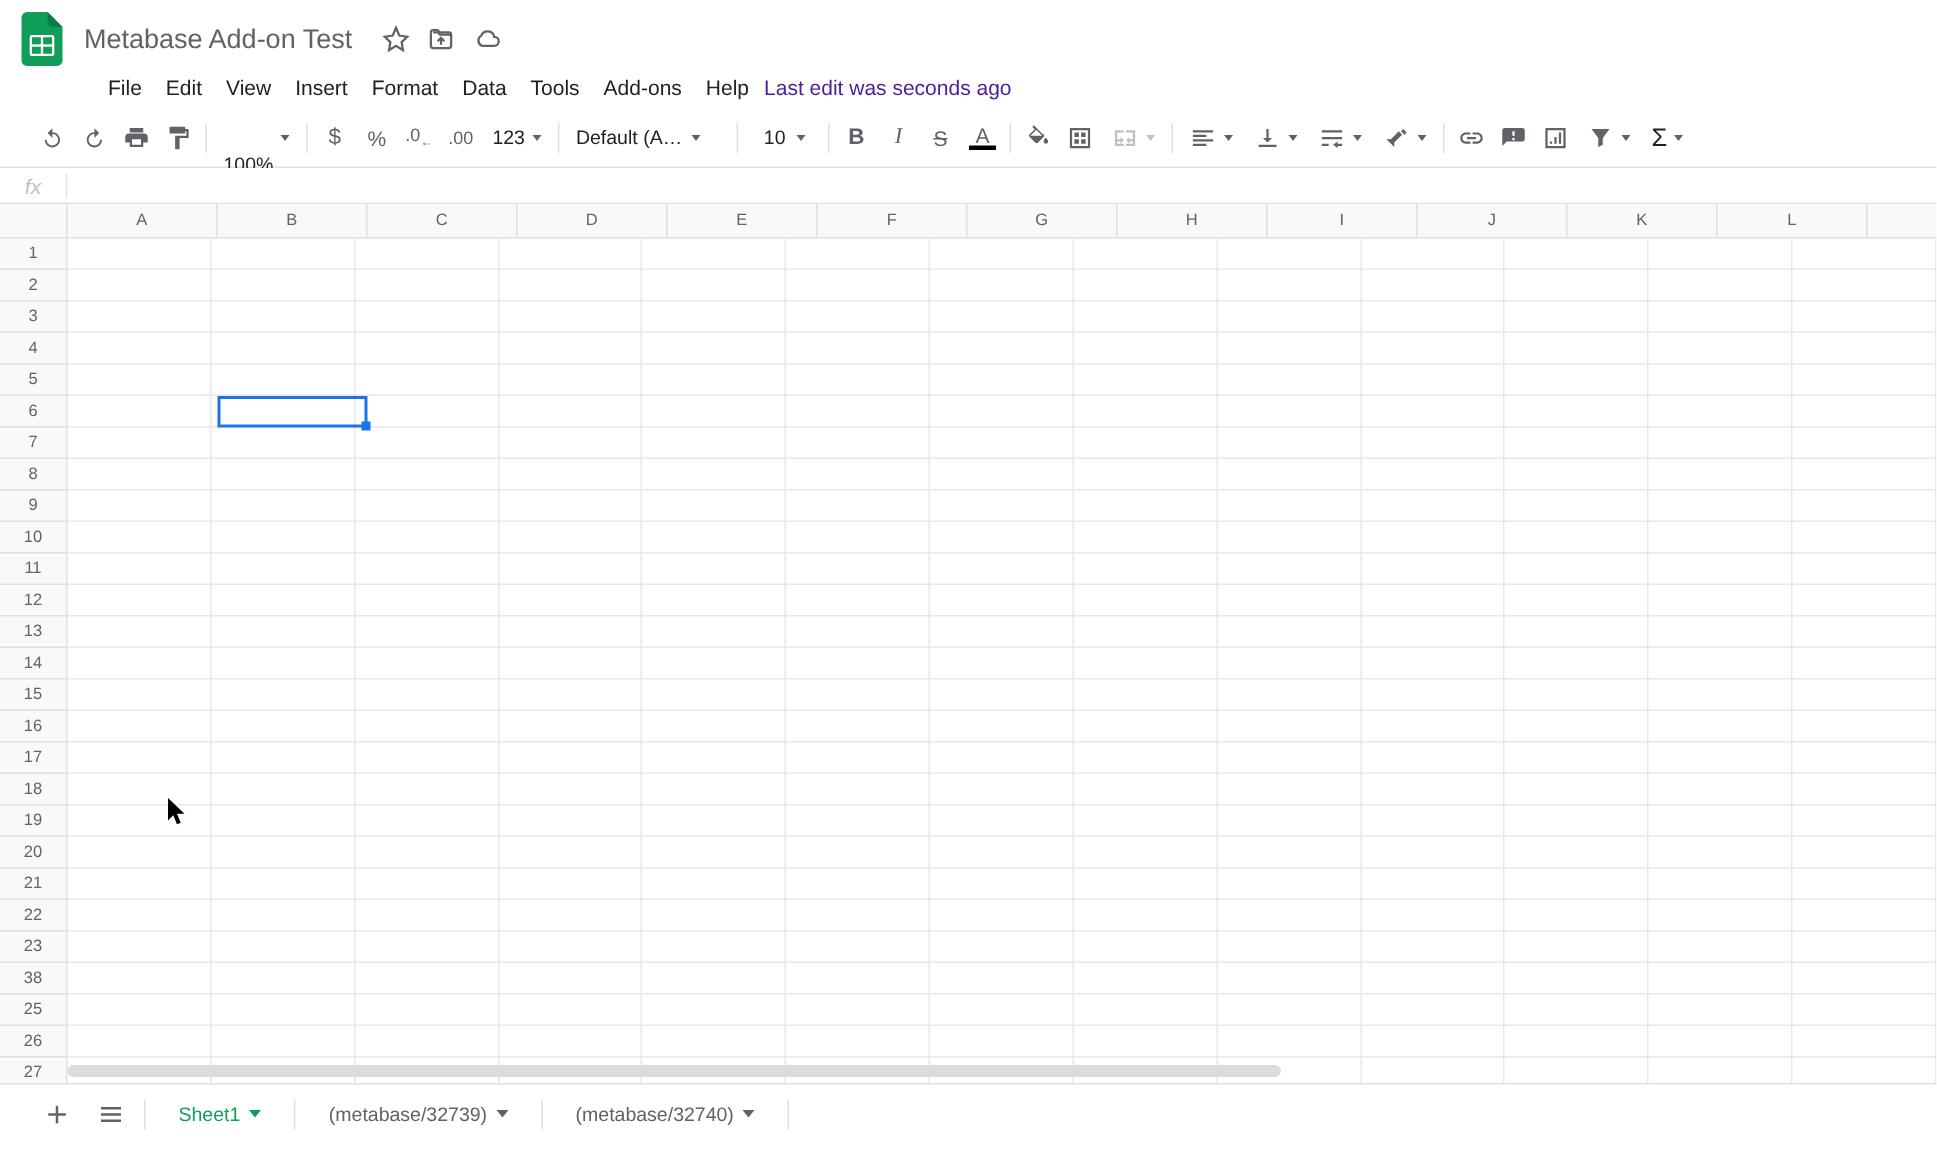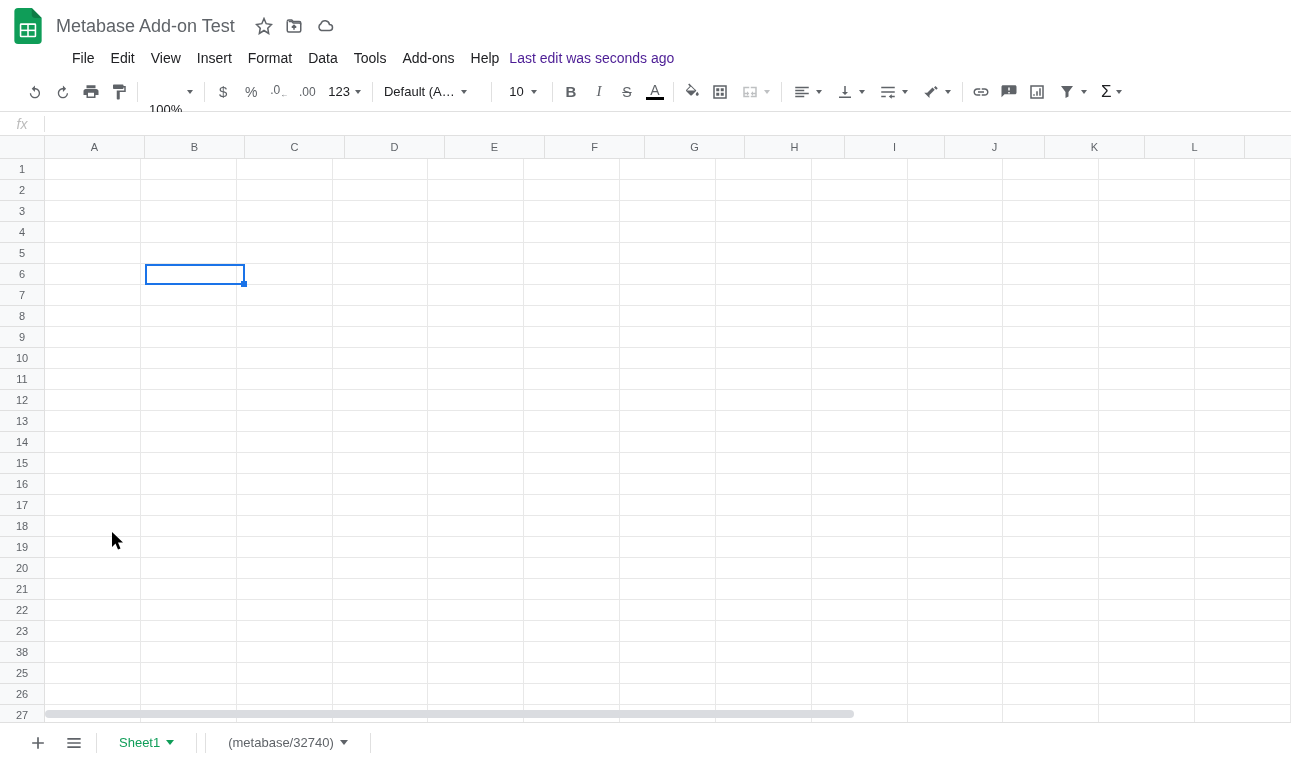--- a/index.html
+++ b/index.html
@@ -739,19 +739,23 @@
       <svg width="20" height="20" viewBox="0 0 24 24" fill="#5f6368">
         <path d="M4 6h16v2H4V6zm0 5h16v2H4v-2zm0 5h16v2H4v-2z"></path>
       </svg>
     </div>
   <div class="sheet-tab-sep"></div>
   <div class="sheet-tab active">
       <span>Sheet1</span>
       <span class="tab-caret"></span>
     </div>
   <div class="sheet-tab-sep"></div>
+  <div class="sheet-tab">
+      <span>(metabase/32739)</span>
+      <span class="tab-caret"></span>
+    </div>
   <div class="sheet-tab-sep"></div>
   <div class="sheet-tab">
       <span>(metabase/32740)</span>
       <span class="tab-caret"></span>
     </div>
   <div class="sheet-tab-sep"></div>
 </div>
 
 </body></html>

